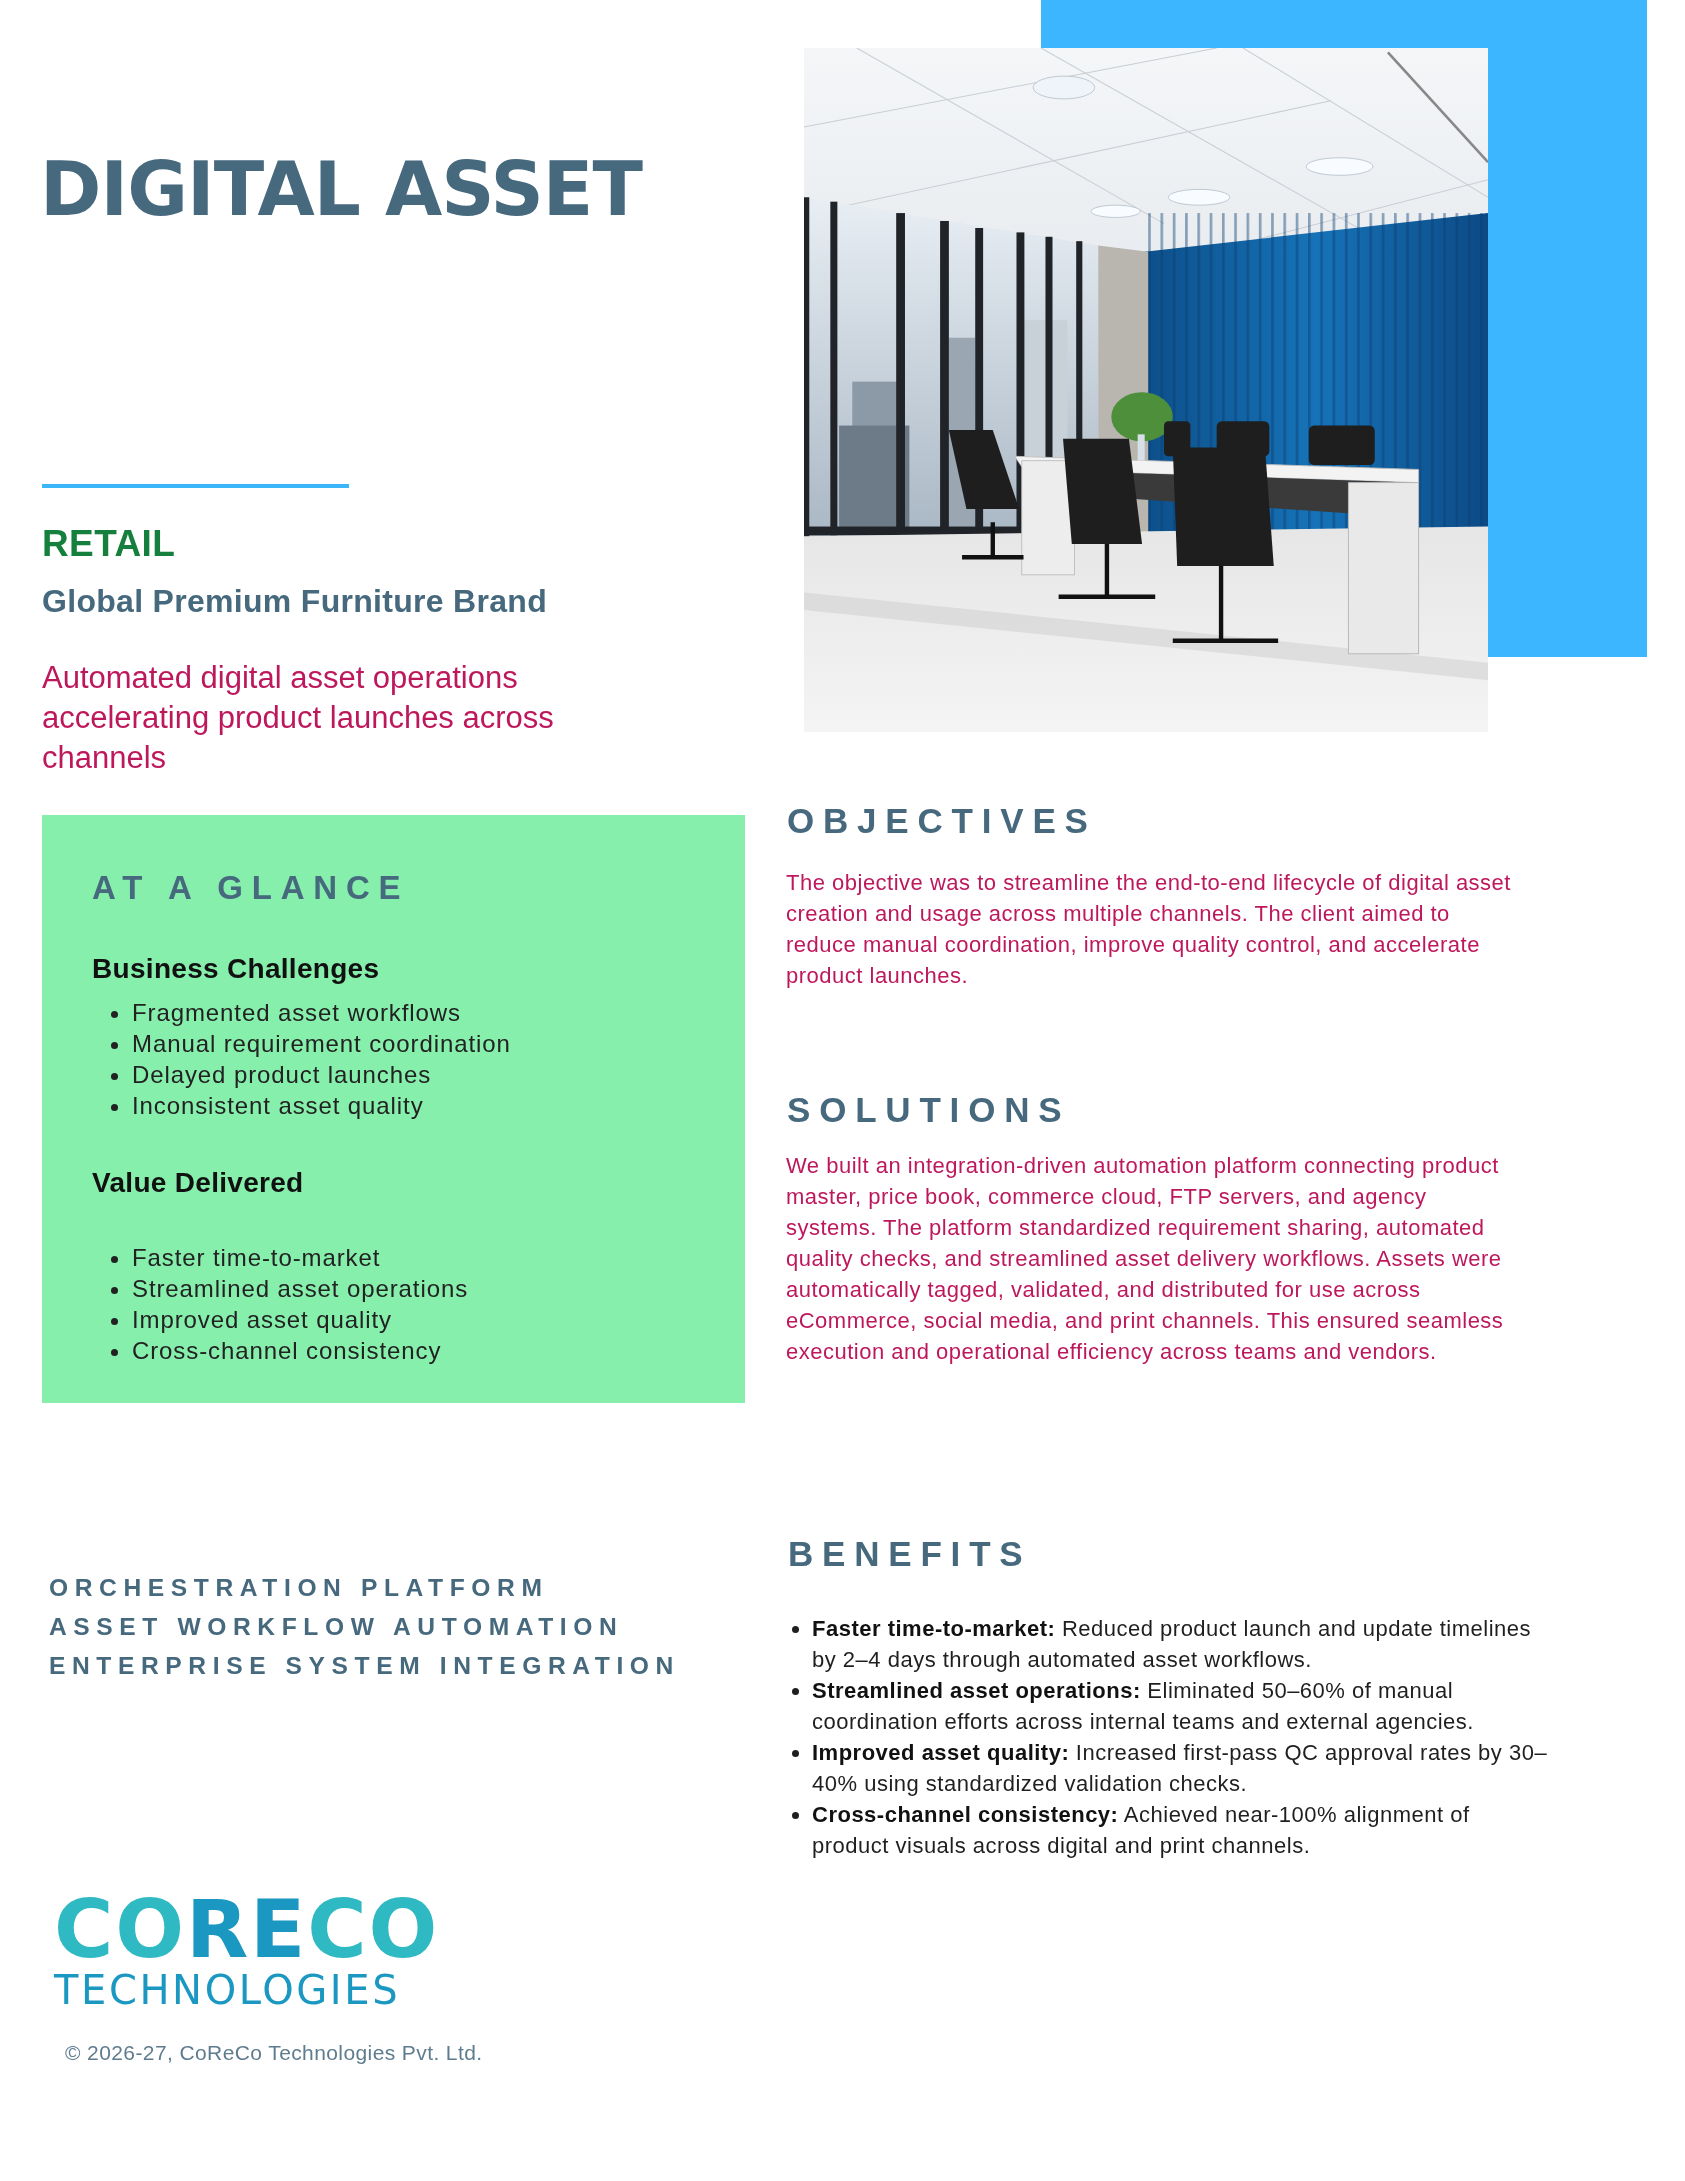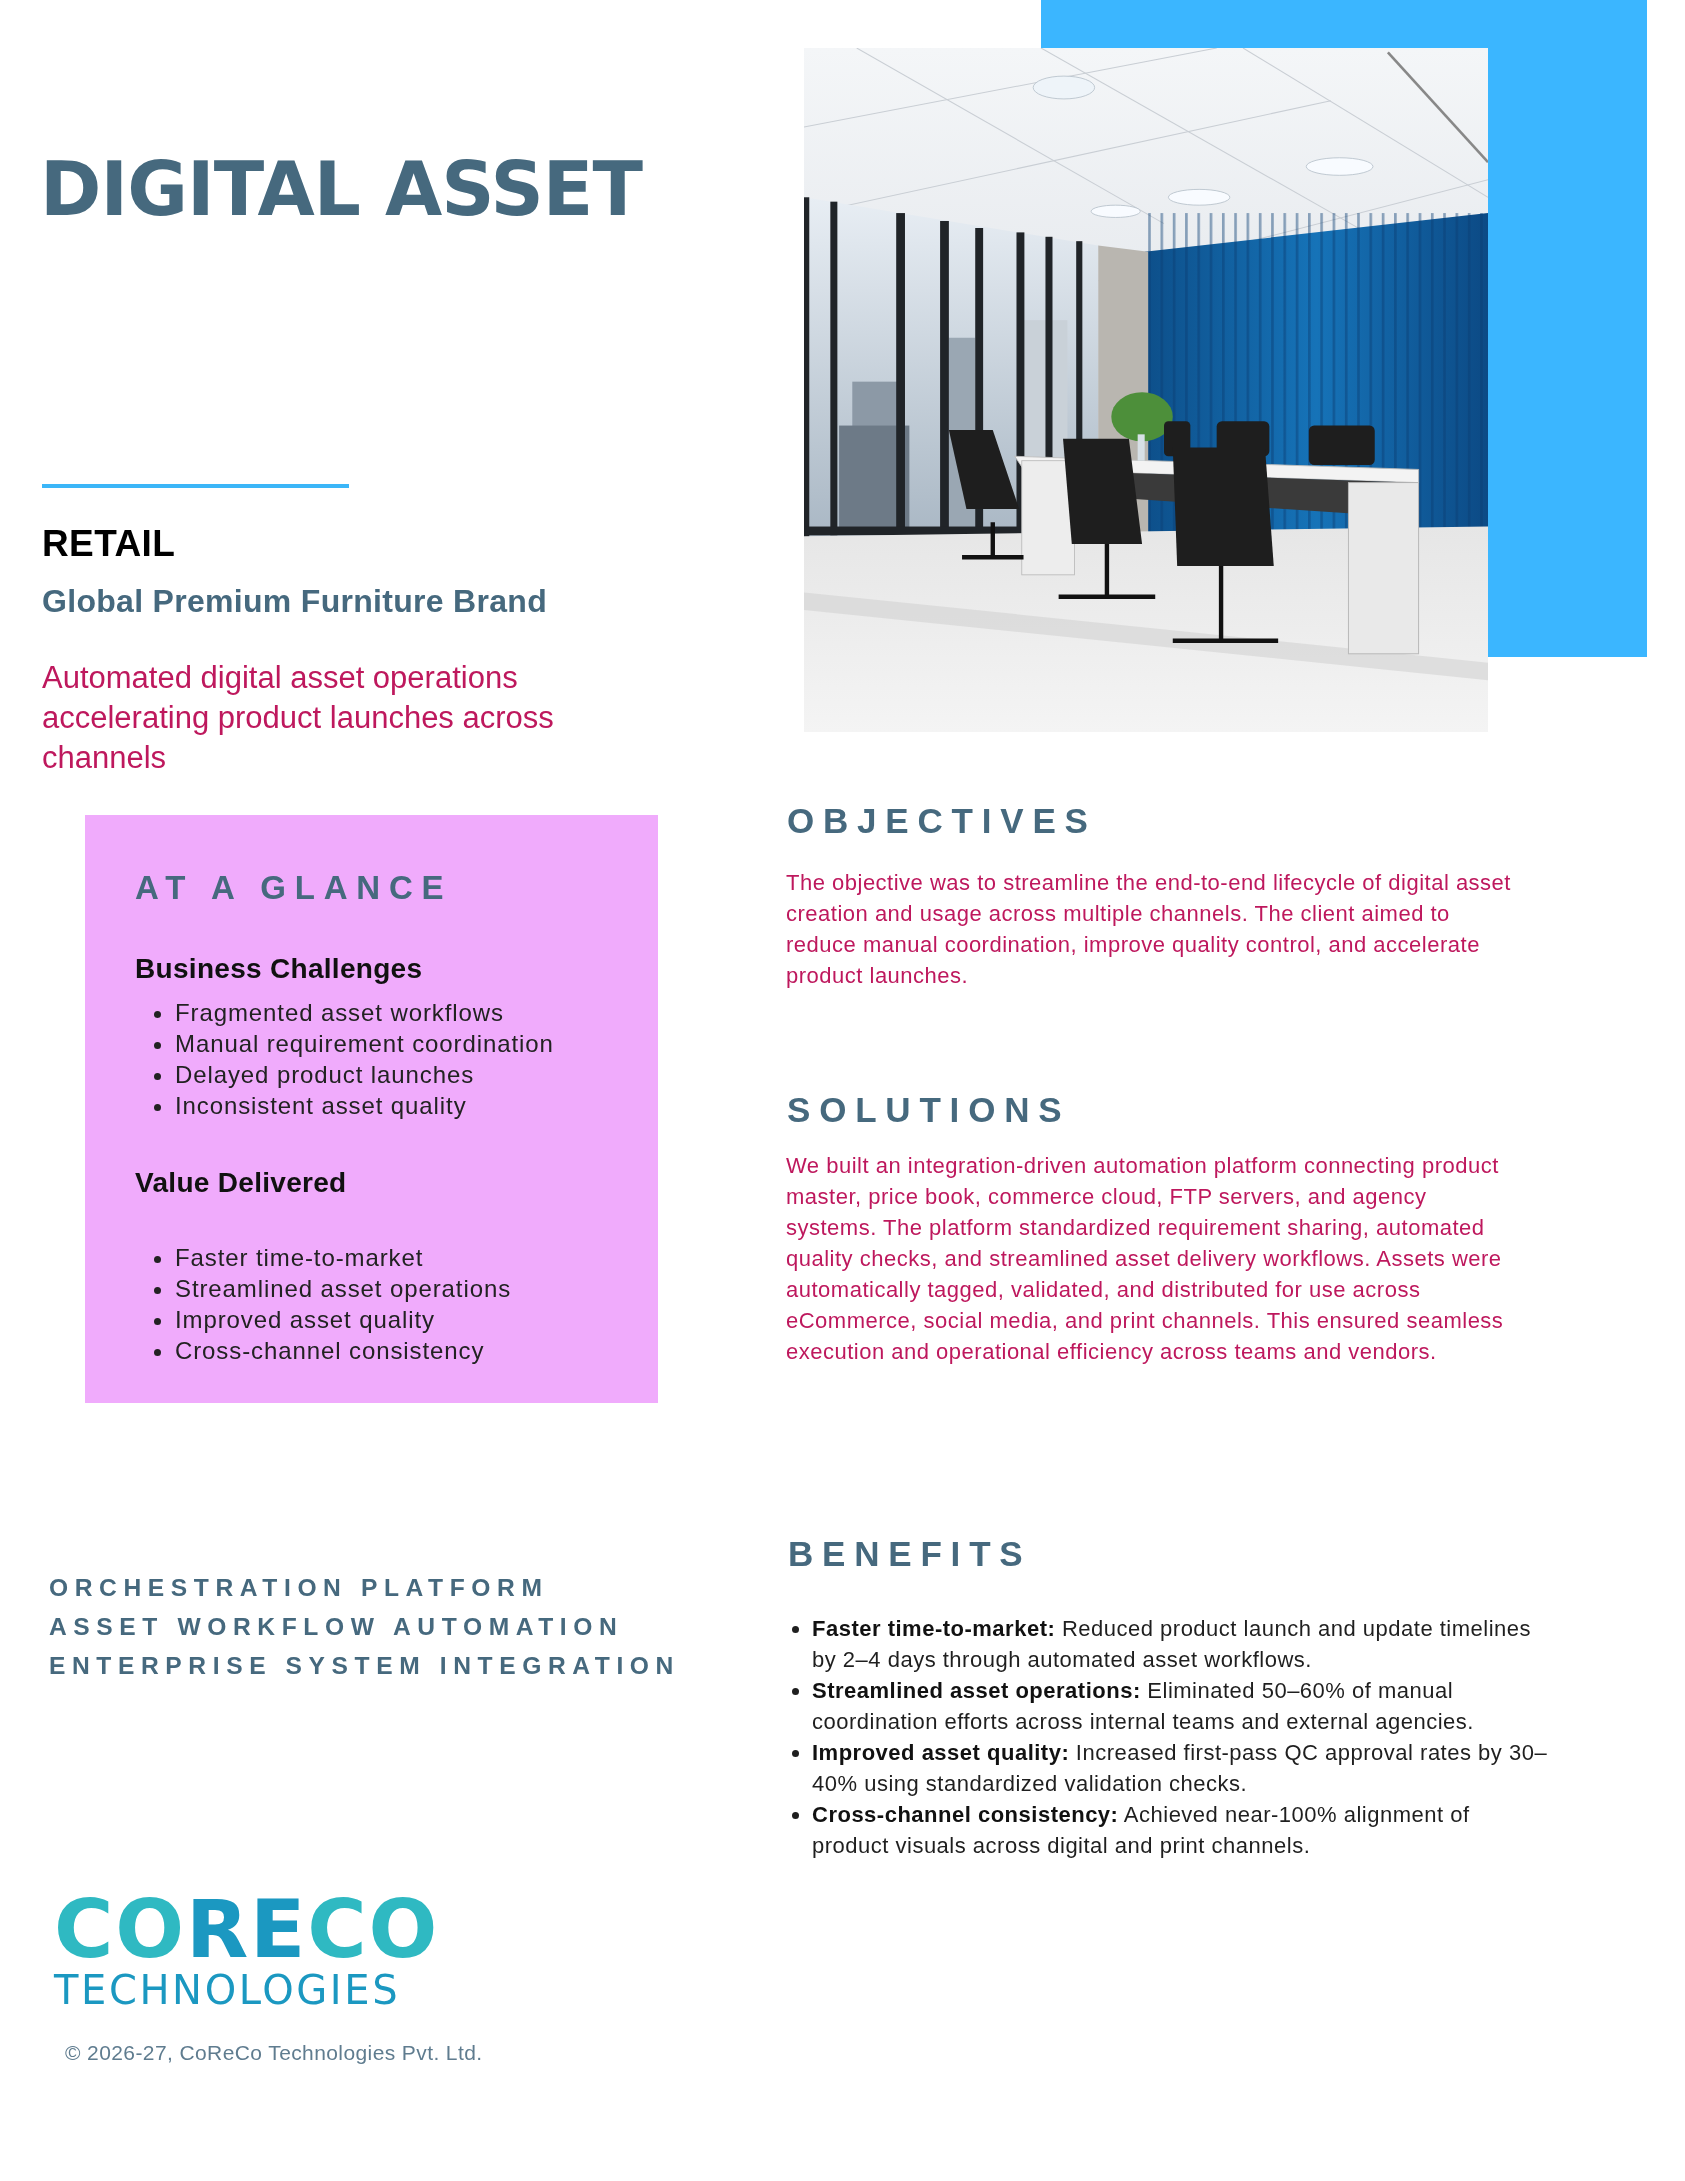--- a/index.html
+++ b/index.html
@@ -7,26 +7,26 @@
          font-family:"Liberation Sans", "DejaVu Sans", sans-serif; color:#1a1a1a; }
   .abs { position:absolute; }
 
   
   #title { left:40px; top:151px; margin:0; font-family:"DejaVu Sans", sans-serif; font-weight:bold;
            font-size:74px; line-height:77px; letter-spacing:-0.9px; color:#46697e; }
   #title span { display:block; }
 
   #accent-line { left:42px; top:484px; width:307px; height:4.4px; background:#3bb6f8; }
 
-  #industry { left:42px; top:523px; font-weight:bold; font-size:37px; color:#000000; letter-spacing:0.4px; }
+  #industry { left:42px; top:523px; font-weight:bold; font-size:37px; color:#15803d; letter-spacing:0.4px; }
   #client { left:42px; top:583px; font-weight:bold; font-size:32px; color:#46697e; letter-spacing:0.3px; }
   #tagline { left:42px; top:658px; width:614px; font-size:31px; line-height:40px; color:#be185d; font-weight:normal; }
 
   
-  #glance { left:42px; top:815px; width:573px; height:588px; background:#f0abfc;margin-left:43px; }
+  #glance { left:42px; top:815px; width:703px; height:588px; background:#86efac; }
   #glance h2 { position:absolute; left:50px; top:54px; margin:0; font-size:33px; font-weight:bold;
                letter-spacing:8.8px; color:#46697e; }
   #glance h3 { position:absolute; left:50px; margin:0; font-size:28px; font-weight:bold; color:#111; letter-spacing:0.3px; }
   #glance ul { position:absolute; left:50px; margin:0; padding:0 0 0 40px; font-size:24px; line-height:31px;
                color:#222; letter-spacing:0.9px; }
   #glance li { list-style:disc; }
 
   
   #tags { left:49px; top:1568px; }
   #tags div { font-size:24.6px; font-weight:bold; letter-spacing:6.6px; color:#46697e; line-height:39px; }

